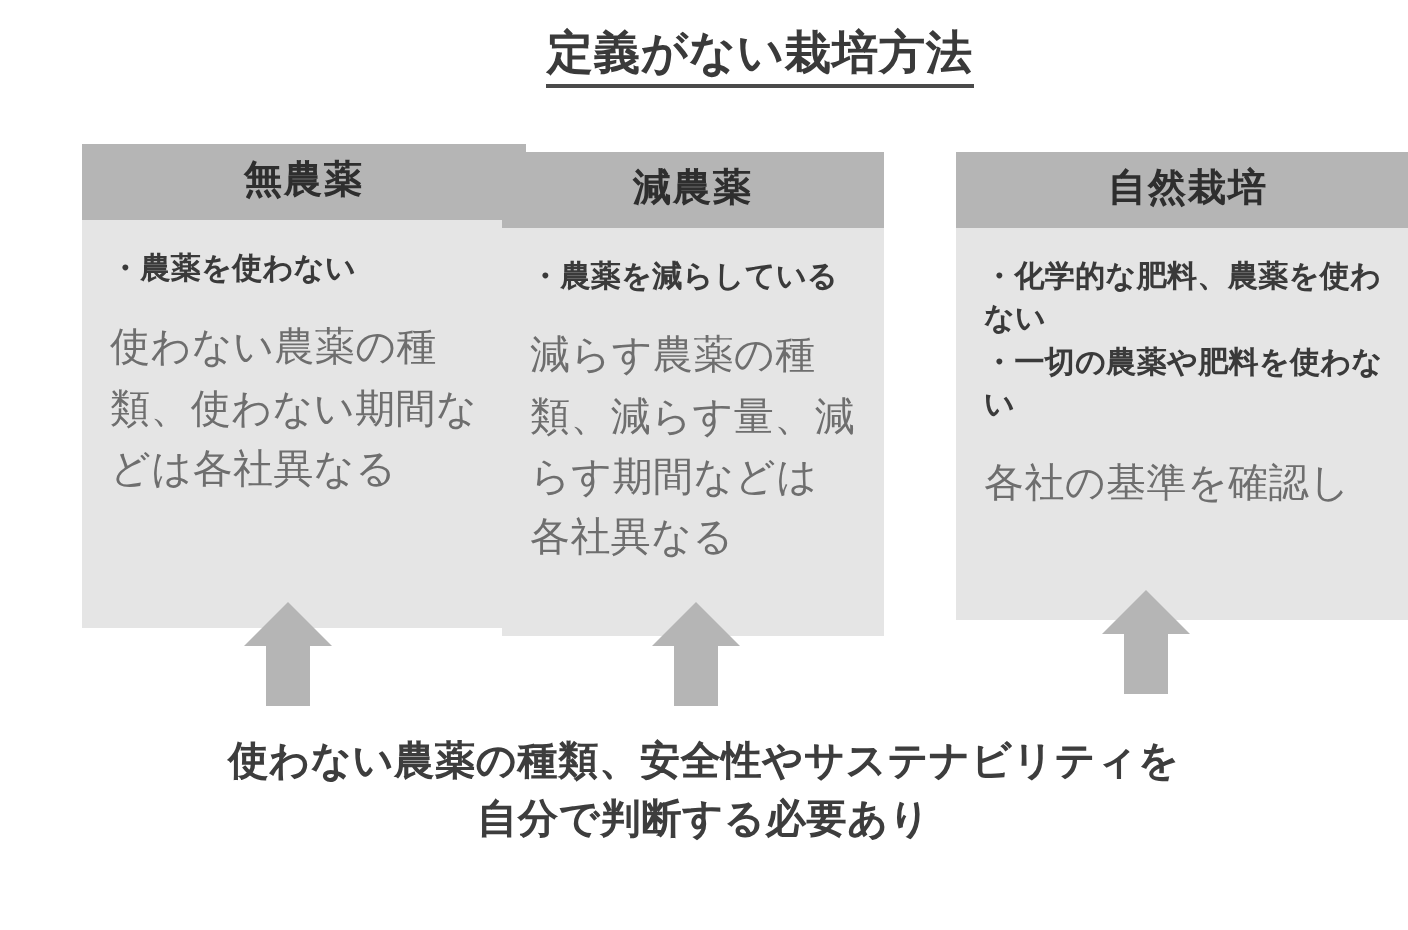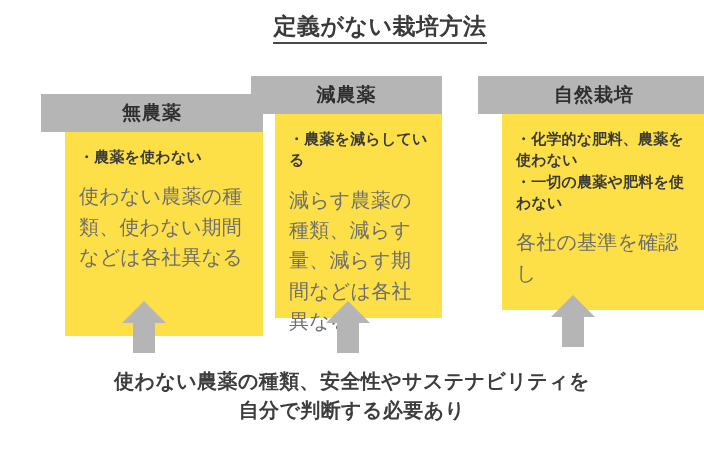--- a/index.html
+++ b/index.html
@@ -51,24 +51,23 @@
     background: #b5b5b5;
     color: #2e2e2e;
     font-size: 19px;
     font-weight: bold;
     text-align: center;
     height: 38px;
     line-height: 38px;
     letter-spacing: 1px;
   }
   .card-body {
-    background: #fde047;
+    background: #e5e5e5;
     box-sizing: border-box;
     padding: 14px 14px 10px 14px;
-    margin-left: 24px;
   }
   .bullets {
     font-size: 15px;
     font-weight: bold;
     color: #3a3a3a;
     line-height: 1.42;
     margin: 0 0 14px 0;
     letter-spacing: 0.2px;
   }
   .bullets .bullet-line {
@@ -76,21 +75,21 @@
   }
   .note {
     font-size: 20px;
     color: #6e6e6e;
     line-height: 1.52;
     margin: 0;
     letter-spacing: 0.2px;
   }
 
   
-  #card-1 { left: 41px;  top: 94px; width: 222px; }
+  #card-1 { left: 41px;  top: 72px; width: 222px; }
   #card-2 { left: 251px; top: 76px; width: 191px; }
   #card-3 { left: 478px; top: 76px; width: 232px; }
 
   #card-1 .card-body { height: 204px; }
   #card-2 .card-body { height: 204px; }
   #card-3 .card-body { height: 196px; }
 
   
   .arrow {
     position: absolute;

